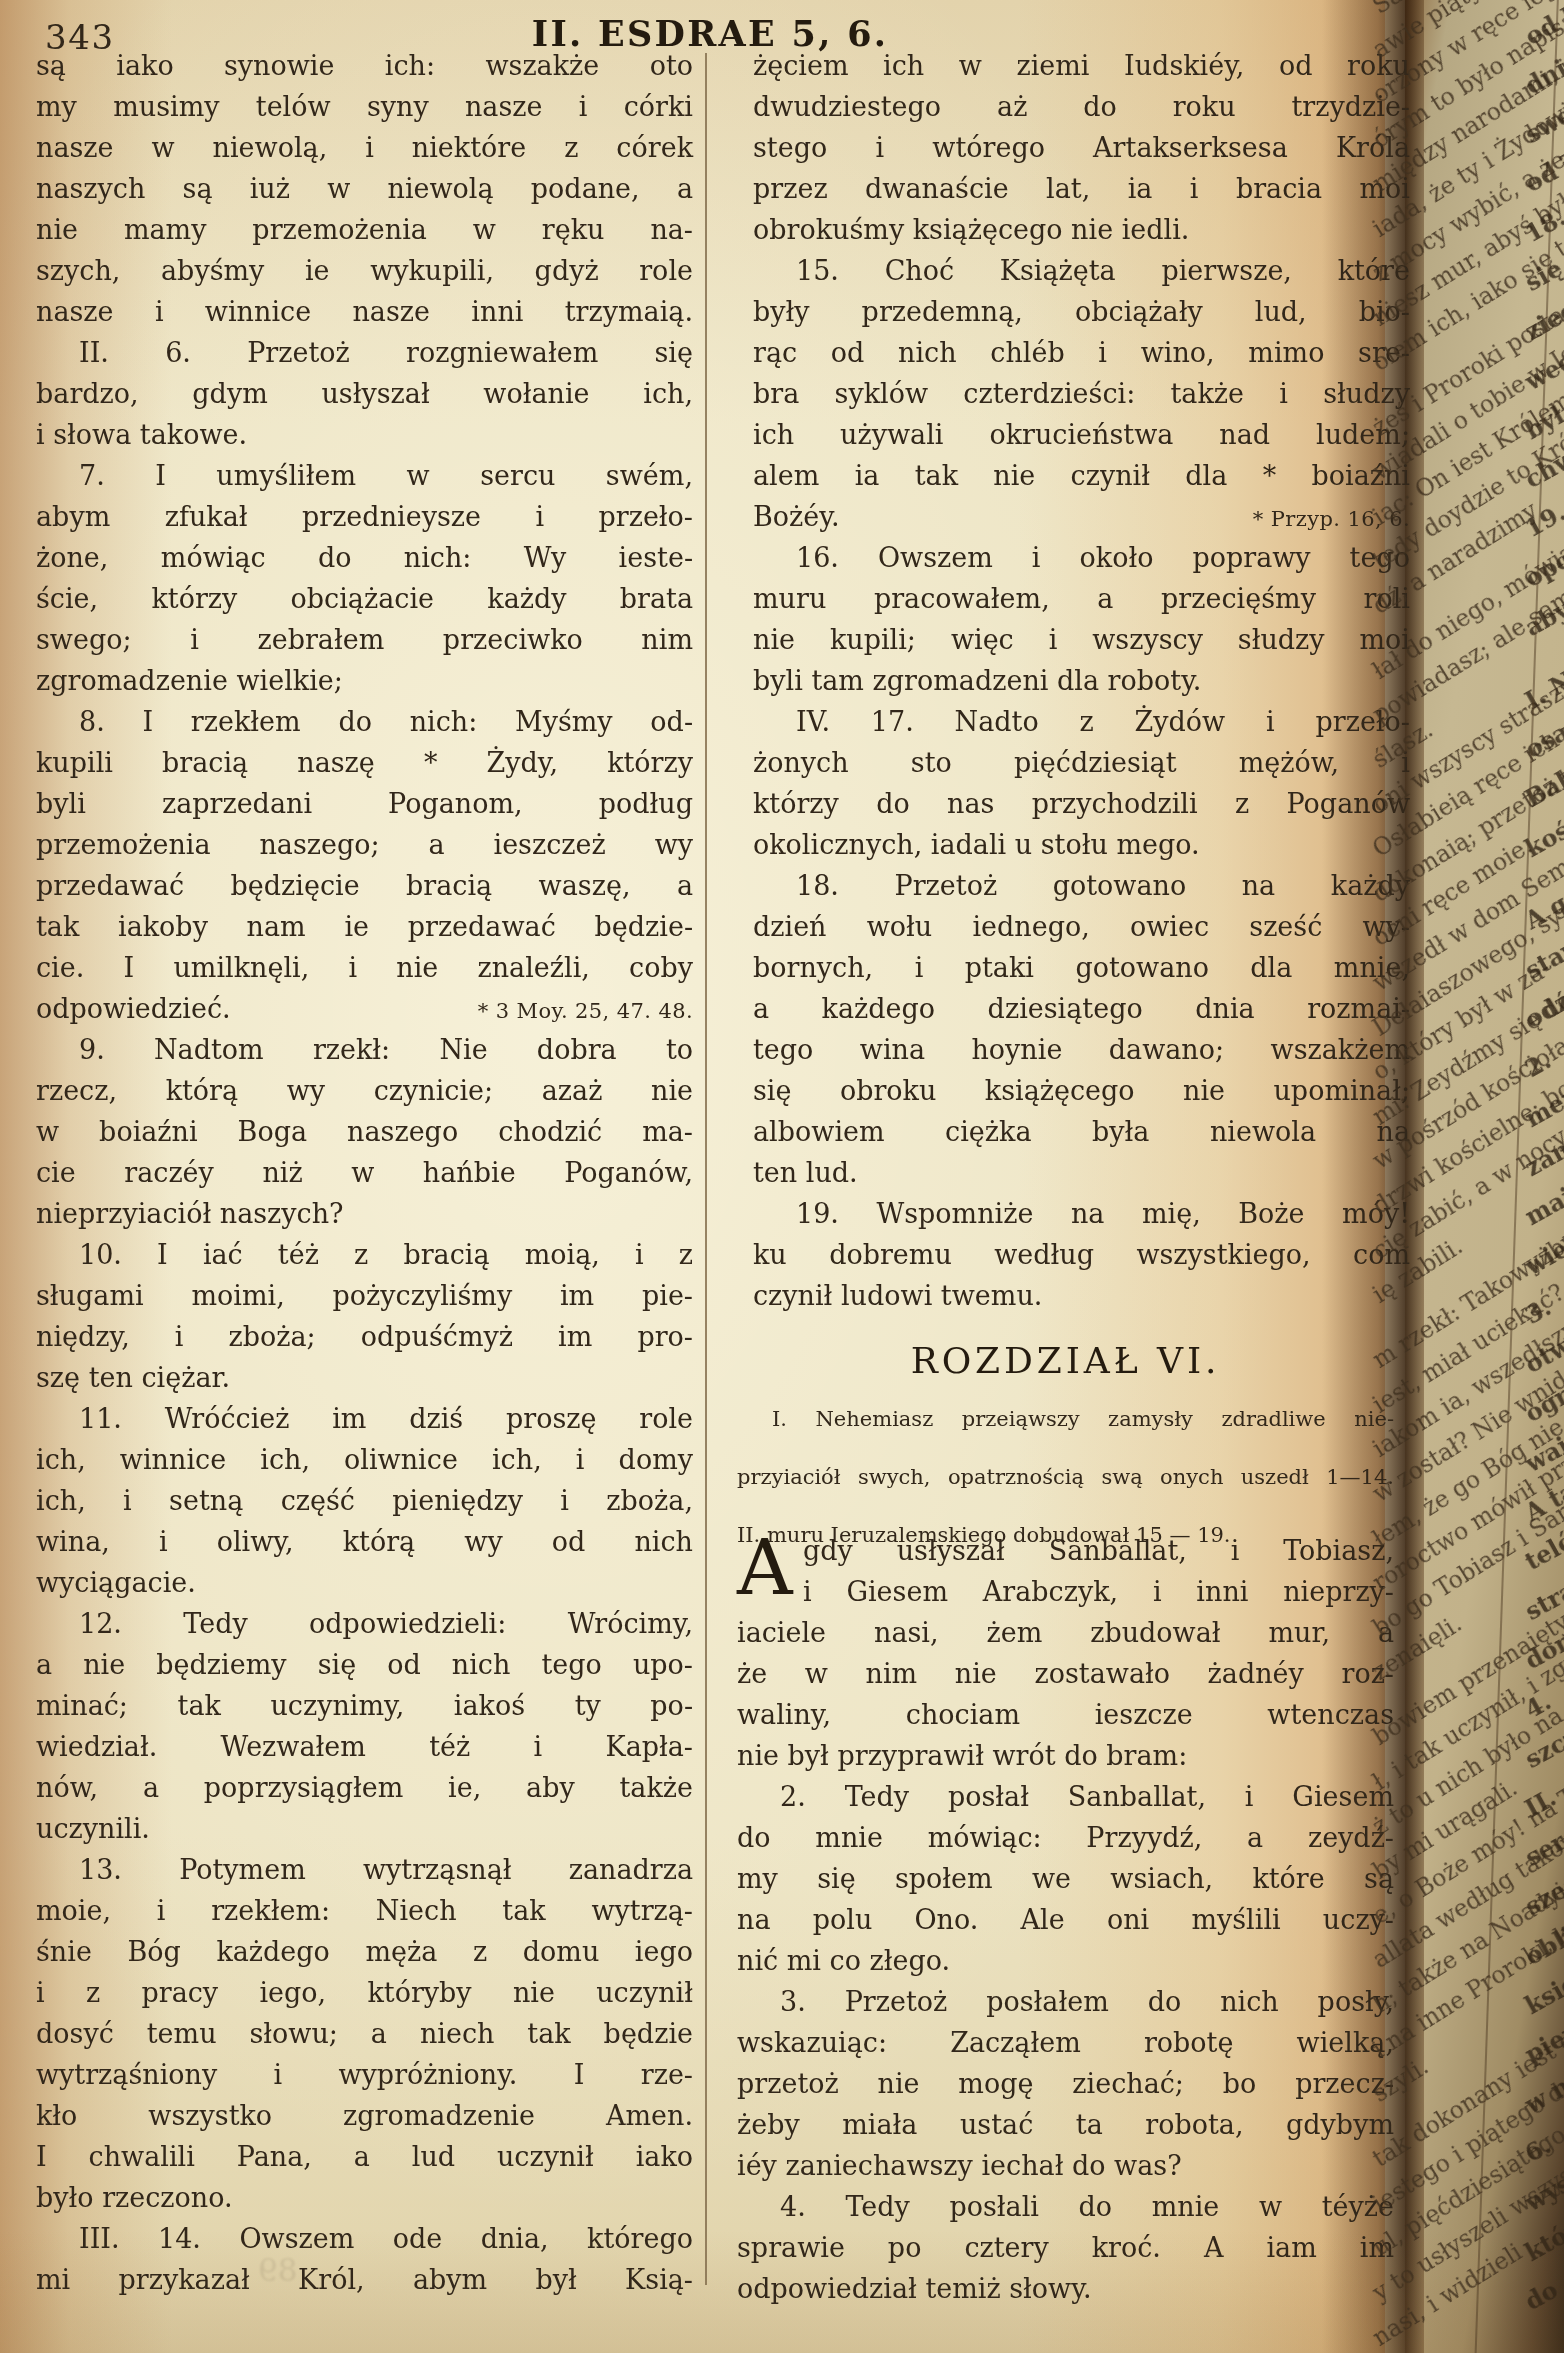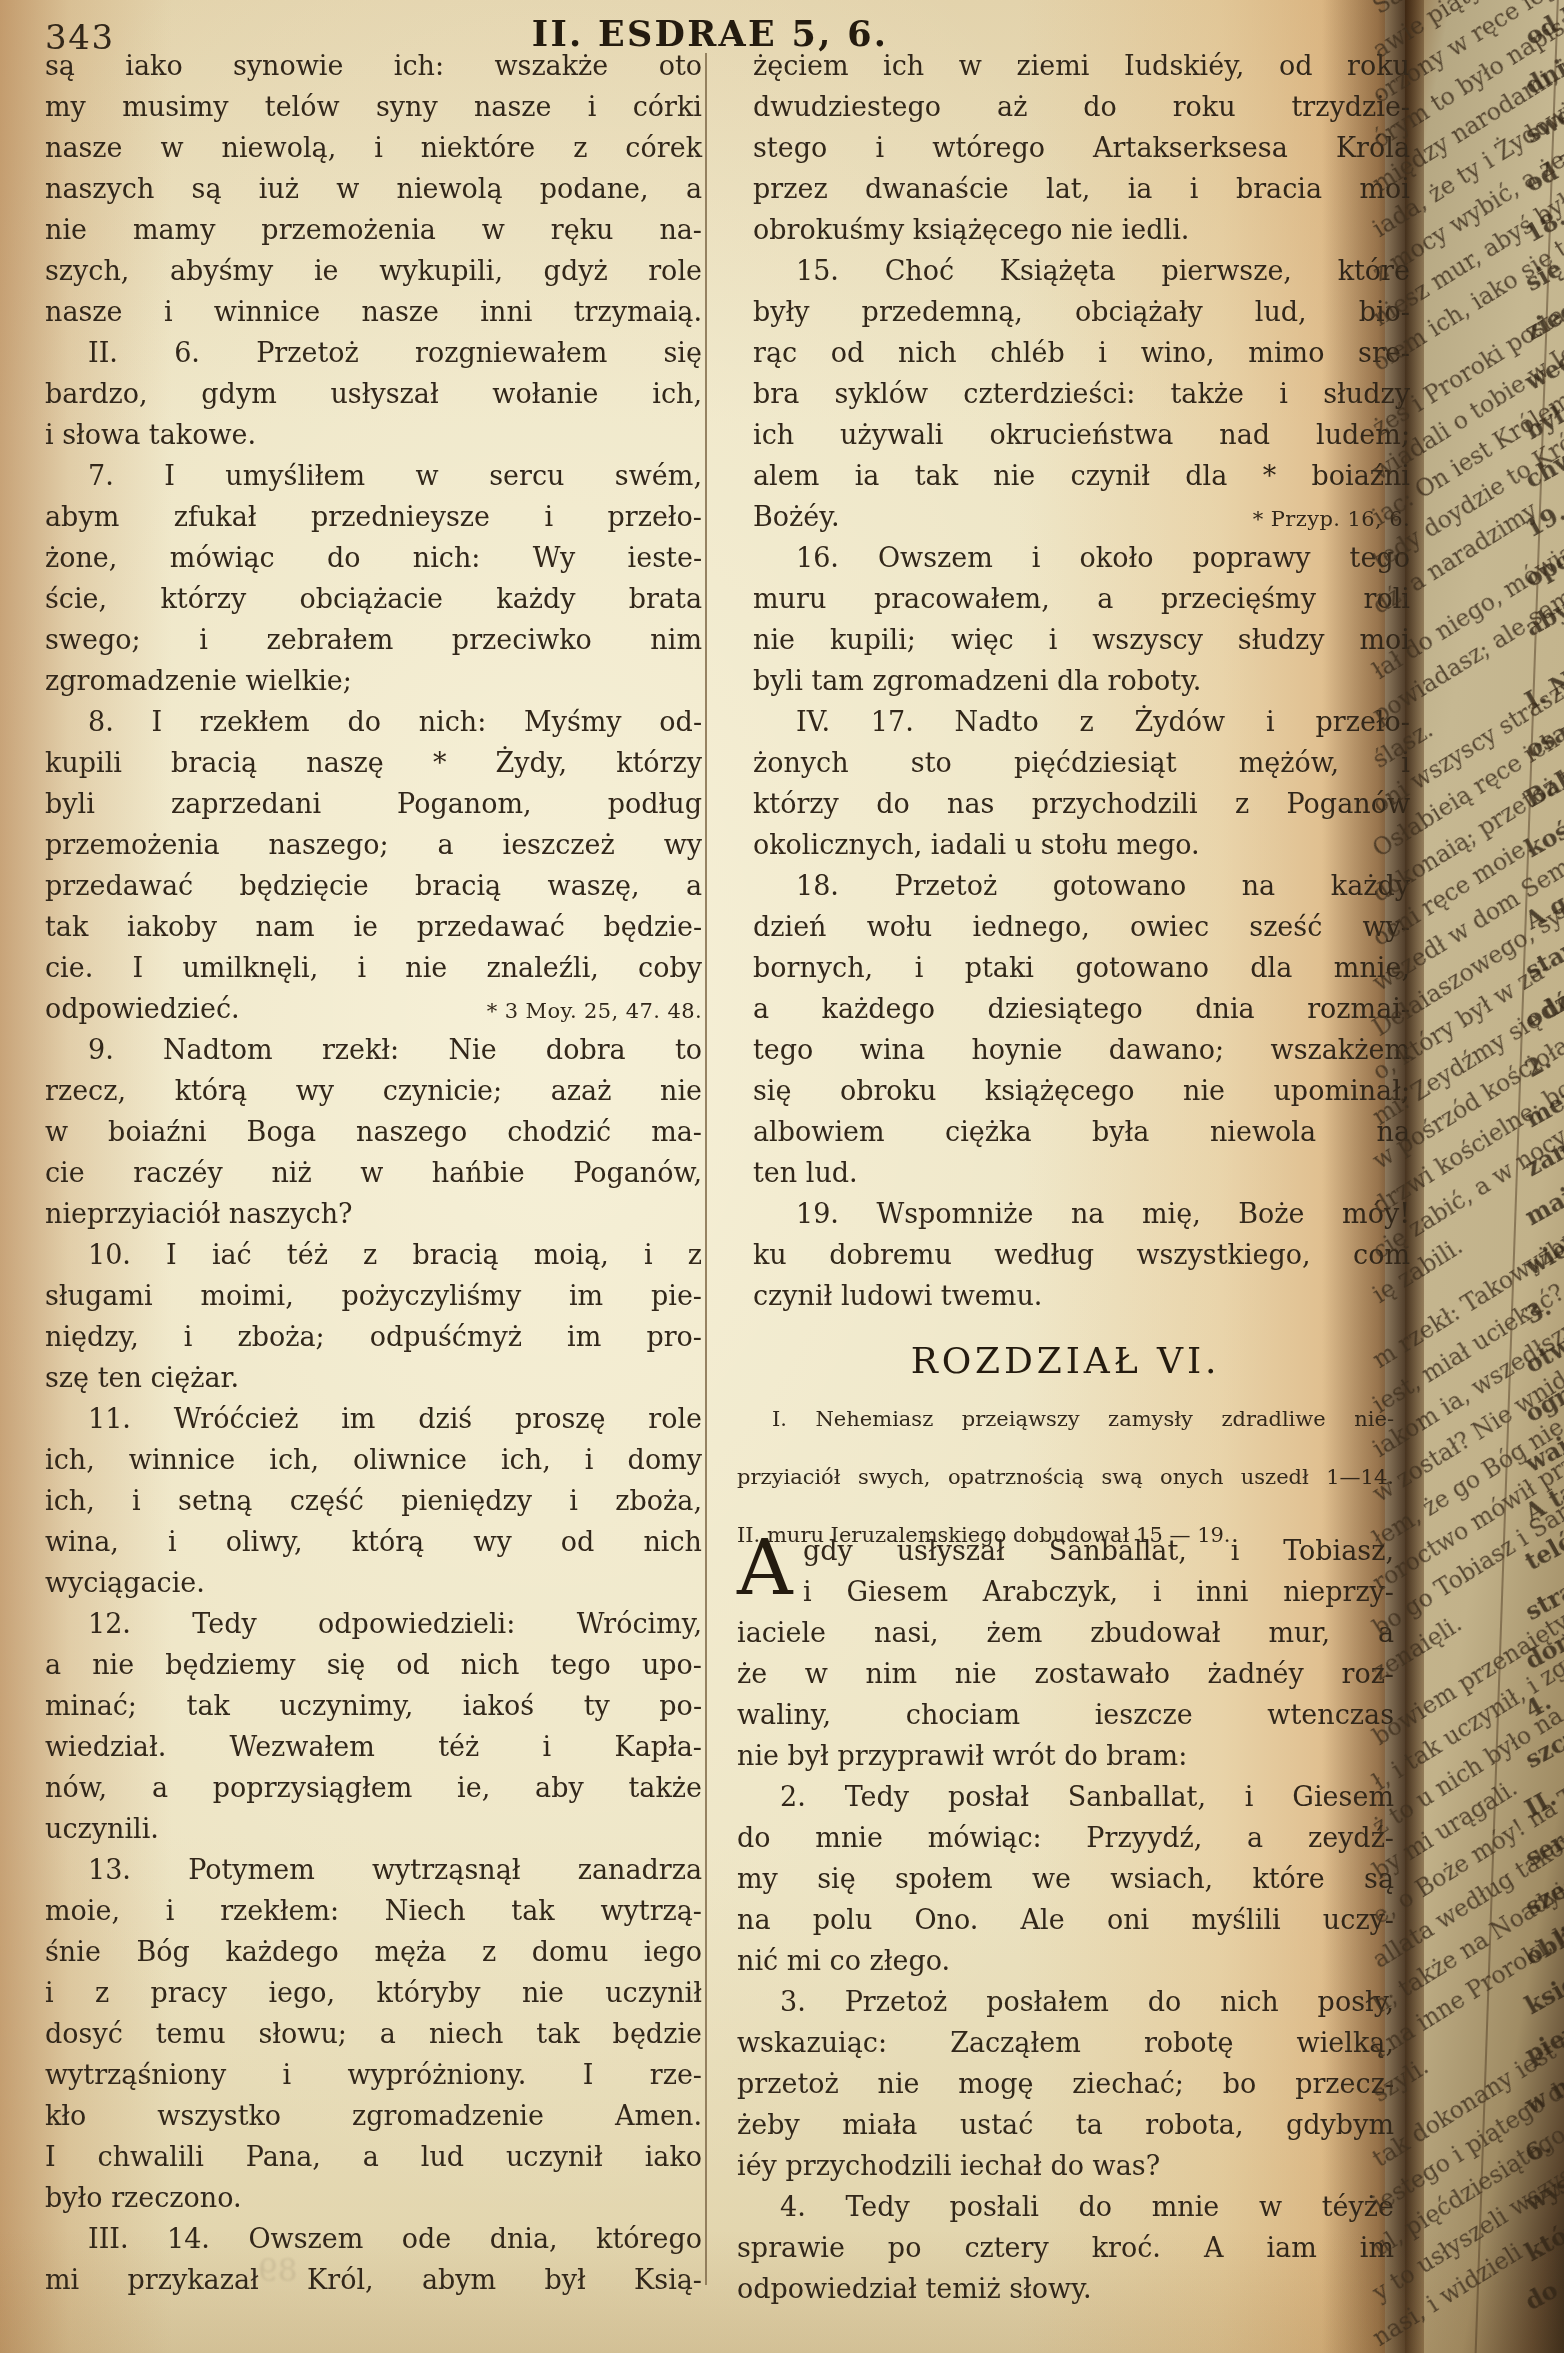--- a/index.html
+++ b/index.html
@@ -24,21 +24,21 @@
   #bg-next-page{left:1405px;top:0;width:160px;height:2354px;
     background:linear-gradient(100deg, #8f6f46 0%, #b6a883 8%, #c6b892 30%, #c2b28a 60%, #a08c64 82%, #56412a 94%, #2b1f12 100%);}
   #bg-bottom{left:0;top:2230px;width:1565px;height:124px;
     background:linear-gradient(180deg, rgba(150,110,60,0), rgba(150,110,60,.18));}
   
   #page-number{position:absolute;left:45px;top:17px;font-size:34px;letter-spacing:1.6px;}
   #running-head{position:absolute;left:45px;top:12.5px;width:1330px;text-align:center;
     font-size:35px;font-weight:bold;letter-spacing:2.3px;color:#241b0f;}
   
   .col{position:absolute;width:657px;}
-  #left-col{left:45px;top:45px;}
+  #left-col{left:36px;top:45px;}
   #right-top{left:737px;top:45px;margin-left:16px;}
   #right-bottom{left:737px;top:1530px;}
   #col-rule{position:absolute;left:705px;top:53px;width:1.6px;height:2232px;background:#85704f;opacity:.85;}
   .line{position:relative;height:41px;line-height:41px;font-size:27px;}
   .jst{text-align:justify;white-space:normal;}
   .jst::after{content:"";display:inline-block;width:100%;height:0;line-height:0;vertical-align:top;}
   .ind{text-indent:43px;}
   .pad{padding-left:66px;}
   .note-line{display:flex;justify-content:space-between;align-items:baseline;}
   .note{font-size:21px;letter-spacing:0.4px;}
@@ -189,21 +189,21 @@
     <div class="line">nie był przyprawił wrót do bram:</div>
     <div class="line jst ind">2. Tedy posłał Sanballat, i Giesem</div>
     <div class="line jst">do mnie mówiąc: Przyydź, a zeydź-</div>
     <div class="line jst">my się społem we wsiach, które są</div>
     <div class="line jst">na polu Ono.  Ale oni myślili uczy-</div>
     <div class="line">nić mi co złego.</div>
     <div class="line jst ind">3. Przetoż posłałem do nich posły,</div>
     <div class="line jst">wskazuiąc: Zacząłem robotę wielką,</div>
     <div class="line jst">przetoż nie mogę ziechać; bo przecz-</div>
     <div class="line jst">żeby miała ustać ta robota, gdybym</div>
-    <div class="line">iéy przychodzili iechał do was?</div>
+    <div class="line">iéy zaniechawszy iechał do was?</div>
     <div class="line jst ind">4. Tedy posłali do mnie w téyże</div>
     <div class="line jst">sprawie po cztery kroć. A iam im</div>
     <div class="line">odpowiedział temiż słowy.</div>
   </div>
 
 <div id="show-through">89</div>
 
 <div id="edge-frags">
     <div class="frag" style="left: 1375px; top: -6.3px;">Sanballat p</div>
     <div class="frag" style="left: 1375px; top: 38px;">awie piąty raz słu</div>

